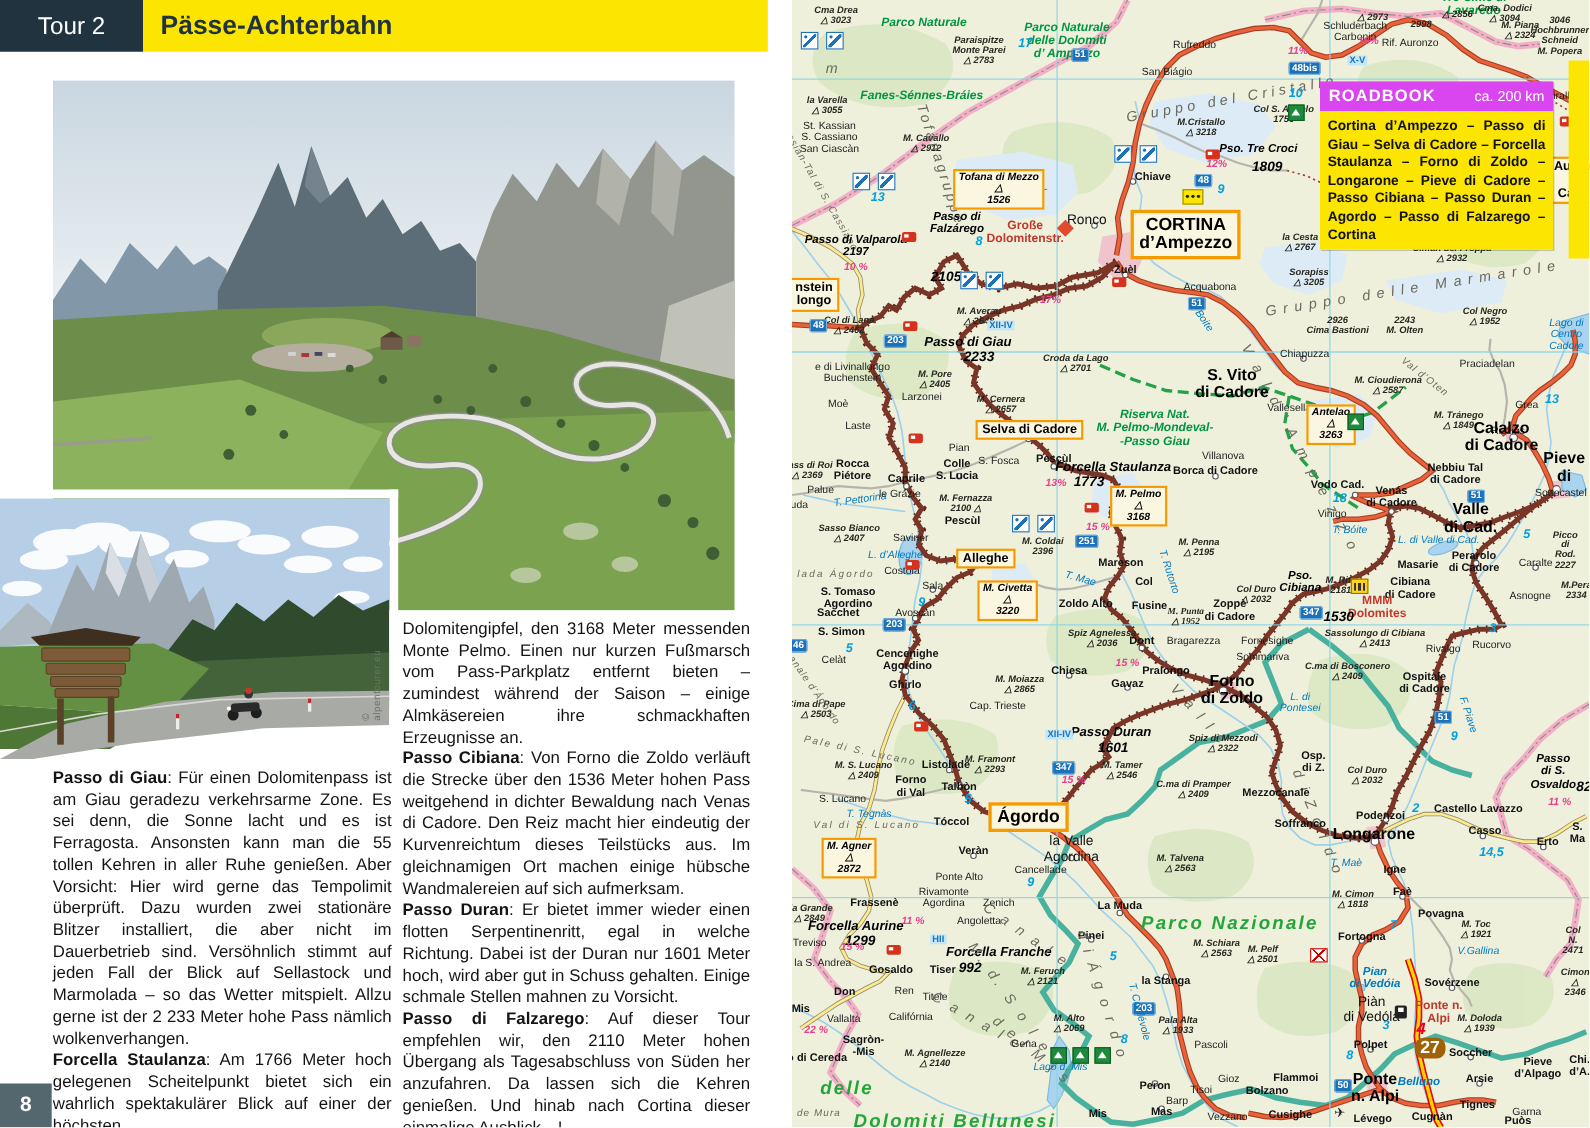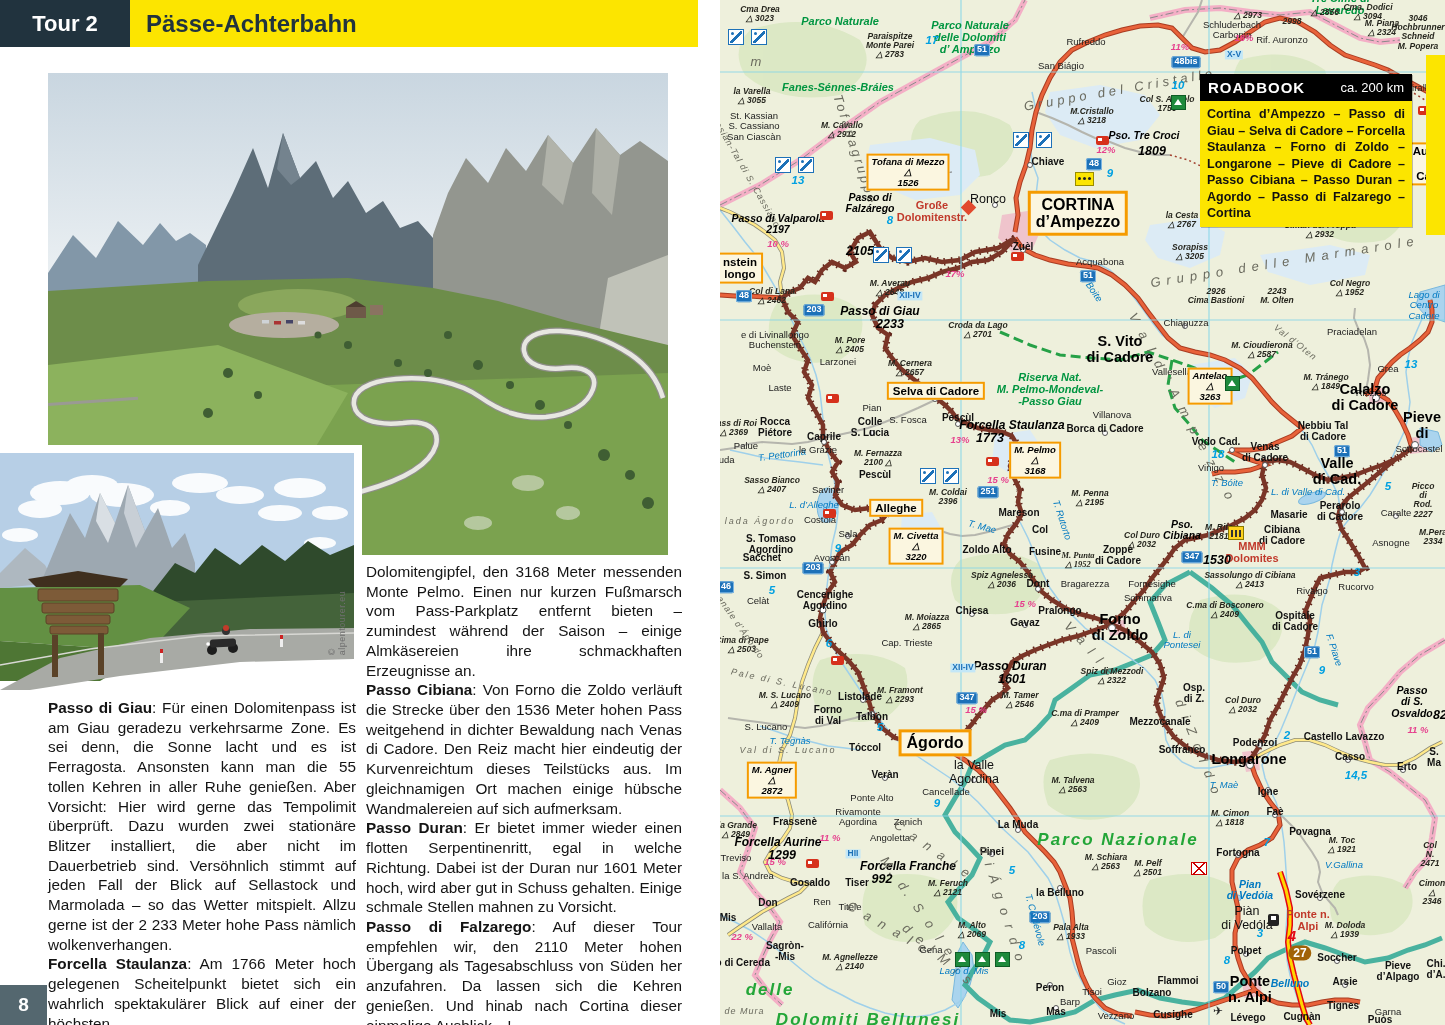--- a/index.html
+++ b/index.html
@@ -1,21 +1,21 @@
 <!DOCTYPE html>
 <html><head>
 <meta charset="utf-8">
 <style>
   html,body{margin:0;padding:0;background:#fff;}
   .page{position:relative;width:1445px;height:1025px;background:#ffffff;overflow:hidden;
         font-family:"Liberation Sans",sans-serif;}
   
   .hdr{position:absolute;left:0;top:0;width:698px;height:47px;background:#fce500;}
   .hdr-tour{position:absolute;left:0;top:0;width:130px;height:47px;background:#21333e;
-            color:#fff;font-weight:bold;font-size:22px;display:flex;align-items:center;justify-content:center;}
+            color:#fff;font-weight:normal;font-size:22px;display:flex;align-items:center;justify-content:center;}
   .hdr-title{position:absolute;left:146px;top:0;height:47px;display:flex;align-items:center;
              color:#21333e;font-weight:bold;font-size:24px;}
   
   .photo-big{position:absolute;left:48px;top:73px;width:620px;height:482px;overflow:hidden;}
   .photo-small{position:absolute;left:0px;top:445px;width:354px;height:237px;overflow:hidden;
                border-top:8px solid #fff;border-right:8px solid #fff;box-sizing:content-box;}
   
   .col{position:absolute;font-size:15.3px;line-height:1.29;color:#141414;text-align:justify;}
   .col-left{left:48px;top:698px;width:308px;}
   .col-right{left:366px;top:562px;width:316px;}
@@ -44,27 +44,27 @@
   .wab{color:#0079c1;font-style:italic;font-weight:bold;font-size:10.5px;}
   .rg{color:#6a6a5e;font-style:italic;font-size:13px;letter-spacing:4px;white-space:nowrap;}
   .rgs{color:#6a6a5e;font-style:italic;font-size:9px;letter-spacing:1px;white-space:nowrap;}
   .ps{font-weight:bold;font-style:italic;font-size:10.5px;color:#000;}
   .psb{font-weight:bold;font-style:italic;font-size:12px;color:#000;}
   .elb{font-weight:bold;font-style:italic;font-size:12.5px;color:#000;}
   .di{color:#00a0e1;font-weight:bold;font-style:italic;font-size:11.5px;}
   .gr{color:#e6418e;font-weight:bold;font-style:italic;font-size:9.5px;}
   .sh{background:#1d71b8;color:#fff;font-weight:bold;font-size:9px;padding:1px 3px;border-radius:2px;
       box-shadow:inset 0 0 0 1px #7db6e2;}
-  .shg{background:#a16207;color:#fff;font-weight:bold;font-size:12px;padding:1px 5px;border-radius:8px;}
+  .shg{background:#a16207;color:#fff;font-weight:bold;font-size:16px;padding:1px 5px;border-radius:8px;}
   .tb{background:#c3e7f7;color:#1d71b8;font-weight:bold;font-size:8.5px;padding:0 2px;}
   .rd{color:#c0392b;font-weight:bold;font-size:11px;}
   .rdb{color:#e30613;font-weight:bold;font-style:italic;font-size:15px;}
   
   .roadbook{position:absolute;left:480px;top:74px;width:212px;z-index:9;box-shadow:1px 1px 0 rgba(0,0,0,.25);}
-  .rb-hd{background:#000000;color:#fff;display:flex;justify-content:space-between;align-items:center;
+  .rb-hd{background:#d946ef;color:#fff;display:flex;justify-content:space-between;align-items:center;
          padding:5px 8px;}
   .rb-title{font-weight:bold;font-size:15px;letter-spacing:1px;}
   .rb-km{font-size:13px;}
   .rb-body{background:#fce500;color:#111;font-weight:bold;font-size:12.5px;line-height:1.32;
            padding:5px 7px;text-align:justify;}
   .edgetab{position:absolute;left:706px;top:55px;width:19px;height:180px;background:#fce500;z-index:8;}
   
   .icon{position:absolute;z-index:6;}
   .icon-ski{width:14px;height:14px;background:#fff;border:1.5px solid #1d71b8;}
   .icon-ski::after{content:"";position:absolute;left:1px;top:1px;right:1px;bottom:1px;
@@ -722,21 +722,21 @@
       <span class="ml tn" style="left: 16px; top: 858px; transform: translate(-50%, -50%);">Treviso</span>
       <span class="ml tn" style="left: 28px; top: 876px; transform: translate(-50%, -50%);">la S. Andrea</span>
       <span class="ml tnb" style="left: 90px; top: 883px; transform: translate(-50%, -50%);">Gosaldo</span>
       <span class="ml tnb" style="left: 137px; top: 883px; transform: translate(-50%, -50%);">Tiser</span>
       <span class="ml pk" style="left: 228px; top: 888px; transform: translate(-50%, -50%);">M. Feruch
 △ 2121</span>
       <span class="ml rg" style="left: 213px; top: 850px; transform: translate(-50%, -50%) rotate(35deg); letter-spacing: 3px;">C a n a l e</span>
       <span class="ml rg" style="left: 282px; top: 905px; transform: translate(-50%, -50%) rotate(72deg); letter-spacing: 3px;">d i   Á g o r d o</span>
       <span class="ml rg" style="left: 198px; top: 908px; transform: translate(-50%, -50%) rotate(55deg);">M. d.  S o l e</span>
       <span class="ml di" style="left: 292px; top: 870px; transform: translate(-50%, -50%);">5</span>
-      <span class="ml tnb" style="left: 340px; top: 893px; transform: translate(-50%, -50%);">la Belluno</span>
+      <span class="ml tnb" style="left: 340px; top: 893px; transform: translate(-50%, -50%);">la Stanga</span>
       <span class="ml tnb" style="left: 48px; top: 903px; transform: translate(-50%, -50%);">Don</span>
       <span class="ml tn" style="left: 102px; top: 902px; transform: translate(-50%, -50%);">Ren</span>
       <span class="ml tn" style="left: 130px; top: 907px; transform: translate(-50%, -50%);">Titele</span>
       <span class="ml tnb" style="left: 8px; top: 918px; transform: translate(-50%, -50%);">Mis</span>
       <span class="ml sh" style="left: 320px; top: 917px; transform: translate(-50%, -50%);">203</span>
       <span class="ml tn" style="left: 47px; top: 927px; transform: translate(-50%, -50%);">Vallalta</span>
       <span class="ml tn" style="left: 108px; top: 925px; transform: translate(-50%, -50%);">Califórnia</span>
       <span class="ml rg" style="left: 168px; top: 928px; transform: translate(-50%, -50%) rotate(30deg); letter-spacing: 3px;">C a n a l e</span>
       <span class="ml rg" style="left: 218px; top: 955px; transform: translate(-50%, -50%) rotate(40deg); letter-spacing: 3px;">d e l   M i s</span>
       <span class="ml gr" style="left: 22px; top: 937px; transform: translate(-50%, -50%);">22 %</span>

